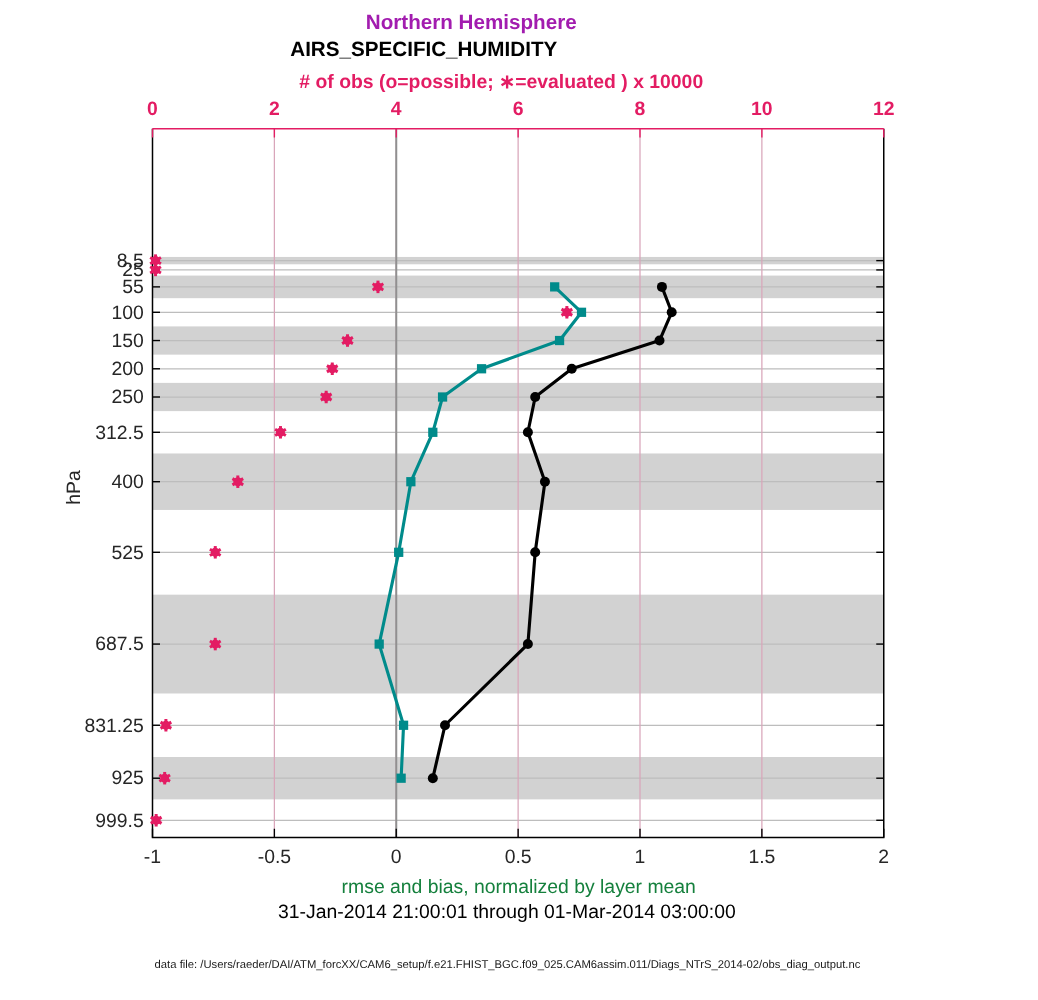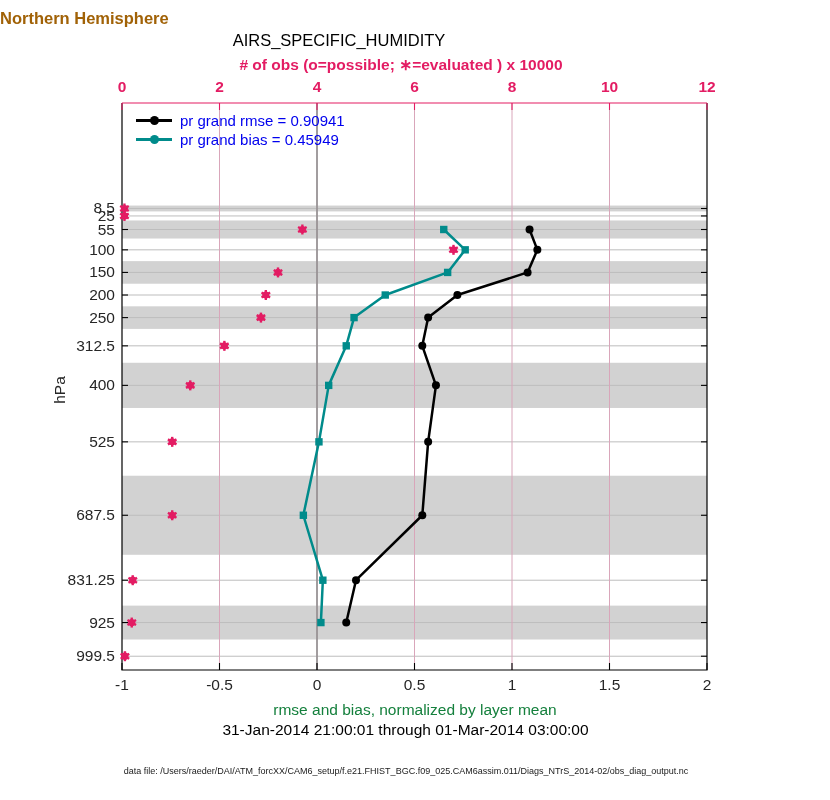--- a/index.html
+++ b/index.html
@@ -1,22 +1,22 @@
 <!DOCTYPE html>
 <html><head>
 <meta charset="utf-8">
 <style>
   html,body{margin:0;padding:0;background:#ffffff;}
   #page{position:relative;width:830px;height:800px;background:#ffffff;overflow:hidden;
         font-family:"Liberation Sans",sans-serif;}
   #plot-svg{position:absolute;left:0;top:0;}
   svg text{font-family:"Liberation Sans",sans-serif;}
   .abs{position:absolute;}
-  .title1{left:0;top:9px;width:754px;text-align:left;font-size:16.5px;font-weight:bold;color:#a16207;}
-  .title2{left:0;top:31px;width:678px;text-align:center;font-size:16.5px;font-weight:normal;color:#000;}
+  .title1{left:0;top:9px;width:754px;text-align:center;font-size:16.5px;font-weight:bold;color:#a21caf;}
+  .title2{left:0;top:31px;width:678px;text-align:center;font-size:16.5px;font-weight:bold;color:#000;}
   .obs-label{left:0;top:56px;width:802px;text-align:center;font-size:15.5px;font-weight:bold;}
   .legend{left:136px;top:111px;}
   .legend-row{display:flex;align-items:center;height:19px;}
   .legend-swatch{position:relative;width:36px;height:3px;margin-right:8px;}
   .legend-dot{position:absolute;left:14px;top:-3px;width:9px;height:9px;border-radius:50%;}
   .legend-label{font-size:15px;}
   .xlabel{left:0;top:701px;width:830px;text-align:center;font-size:15.5px;color:#15803d;}
   .daterange{left:0;top:721px;width:811px;text-align:center;font-size:15.5px;color:#000;}
   .ylabel{left:60px;top:390px;transform:translate(-50%,-50%) rotate(-90deg);font-size:15.5px;color:#262626;}
   .footer{left:0;top:766px;width:812px;text-align:center;font-size:9px;color:#1a1a1a;}
@@ -252,32 +252,18 @@
           <line x1="120.625" y1="653.7203187250996" x2="129.225" y2="658.7203187250996" stroke="#e31c63" stroke-width="2.4"></line>
           <line x1="120.625" y1="658.7203187250996" x2="129.225" y2="653.7203187250996" stroke="#e31c63" stroke-width="2.4"></line>
         </g>
       </g>
     </svg>
 
   <div class="abs title1">Northern Hemisphere</div>
   <div class="abs title2">AIRS_SPECIFIC_HUMIDITY</div>
   <div class="abs obs-label" id="obs-label" style="color: rgb(227, 28, 99);"># of obs (o=possible; ∗=evaluated ) x 10000</div>
 
-  <div class="abs legend">
-    <div class="legend-row">
-      <span class="legend-swatch" id="sw-rmse" style="background: rgb(0, 0, 0);">
-          <span class="legend-dot" id="dot-rmse" style="background: rgb(0, 0, 0);"></span>
-        </span>
-      <span class="legend-label" id="lbl-rmse" style="color: rgb(0, 0, 238);">pr grand rmse = 0.90941</span>
-    </div>
-    <div class="legend-row">
-      <span class="legend-swatch" id="sw-bias" style="background: rgb(0, 139, 139);">
-          <span class="legend-dot" id="dot-bias" style="background: rgb(0, 139, 139);"></span>
-        </span>
-      <span class="legend-label" id="lbl-bias" style="color: rgb(0, 0, 238);">pr grand bias = 0.45949</span>
-    </div>
-  </div>
 
   <div class="abs ylabel">hPa</div>
   <div class="abs xlabel">rmse and bias, normalized by layer mean</div>
   <div class="abs daterange">31-Jan-2014 21:00:01 through 01-Mar-2014 03:00:00</div>
   <div class="abs footer">data file: /Users/raeder/DAI/ATM_forcXX/CAM6_setup/f.e21.FHIST_BGC.f09_025.CAM6assim.011/Diags_NTrS_2014-02/obs_diag_output.nc</div>
 </div>
 
 </body></html>

